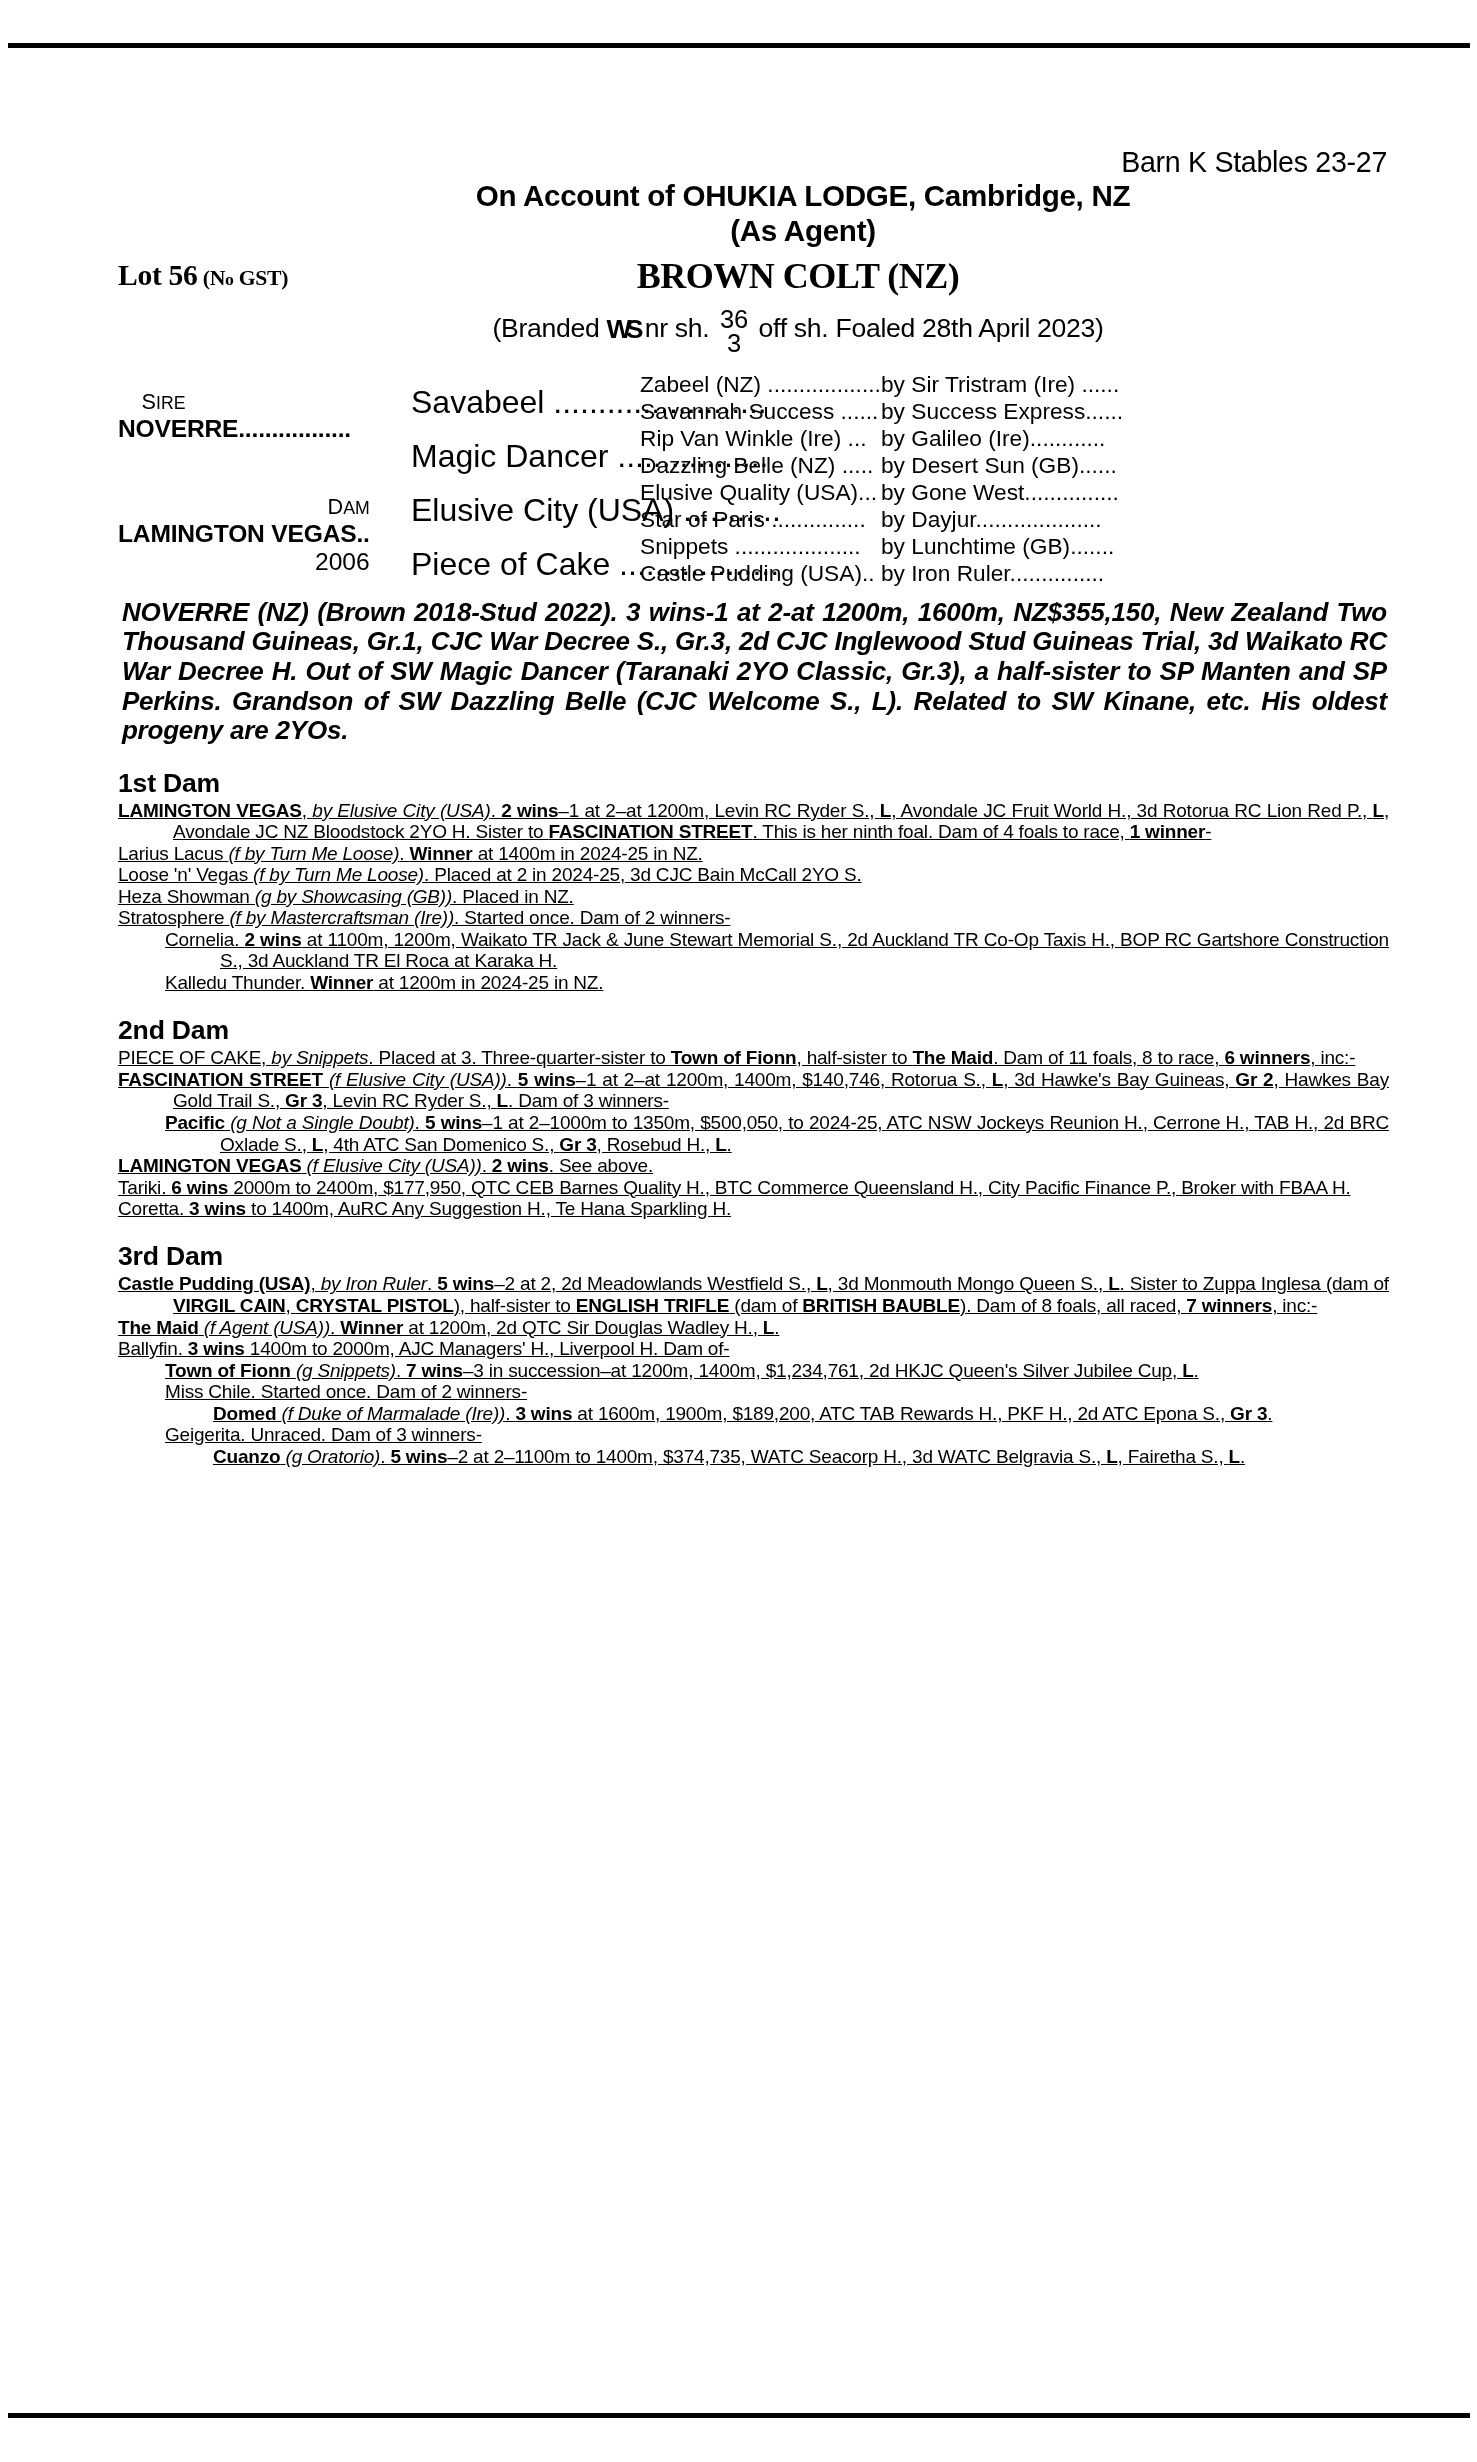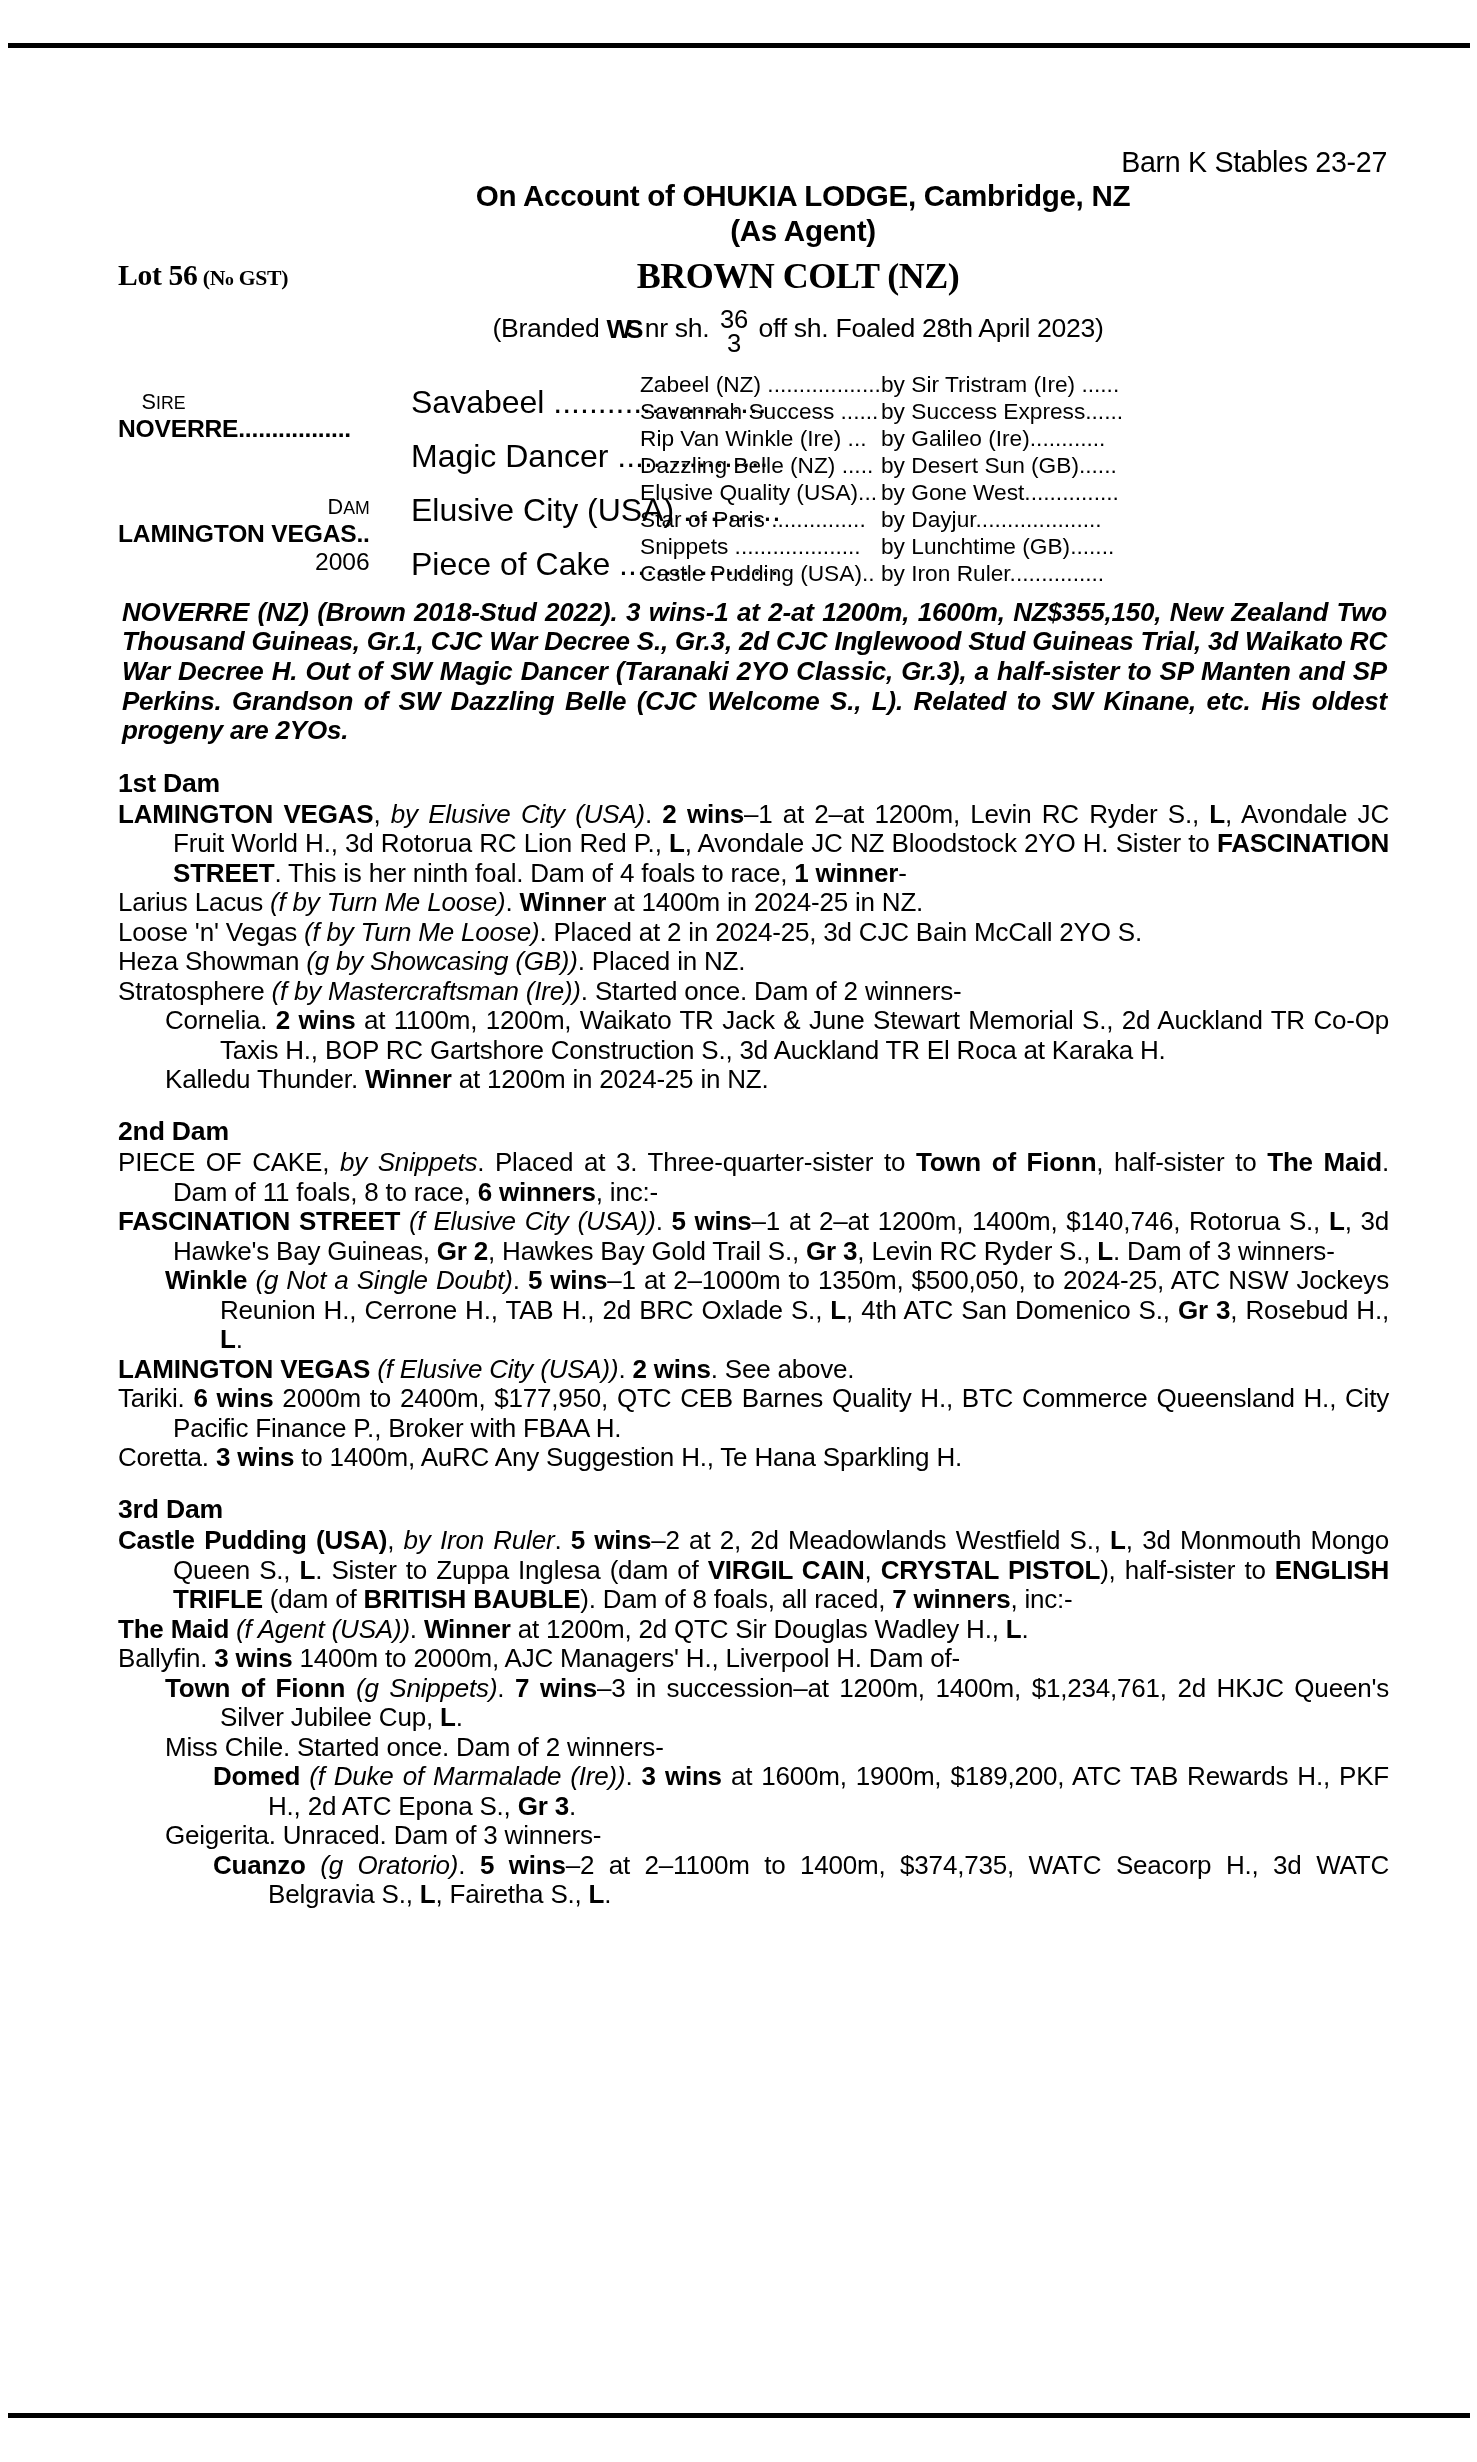--- a/index.html
+++ b/index.html
@@ -213,25 +213,26 @@
 
   
   .dam-head {
     font-weight: bold;
     font-size: 26.6px;
     margin-top: 21.7px;
     margin-bottom: 1px;
     letter-spacing: -0.2px;
   }
   .e {
-    font-size: 26px;
+    font-size: 19px;
     line-height: 1.135;
     text-align: justify;
     letter-spacing: -0.2px;
     text-indent: 0;
+    text-decoration: underline;
   }
   .e b { font-weight: bold; }
   .e i { font-style: italic; }
   
   .lvl0 { padding-left: 0px;   text-indent: 0; }
   .lvl0.hang { padding-left: 55px; text-indent: -55px; }
   .lvl1 { padding-left: 102px; text-indent: -55px; }
   .lvl2 { padding-left: 150px; text-indent: -55px; }
 </style>
 </head>
@@ -314,21 +315,21 @@
         <div class="e lvl0 hang"><b>LAMINGTON VEGAS</b>, <i>by Elusive City (USA)</i>. <b>2 wins</b>–1 at 2–at 1200m, Levin RC Ryder S., <b>L</b>, Avondale JC Fruit World H., 3d Rotorua RC Lion Red P., <b>L</b>, Avondale JC NZ Bloodstock 2YO H. Sister to <b>FASCINATION STREET</b>. This is her ninth foal. Dam of 4 foals to race, <b>1 winner</b>-</div>
         <div class="e lvl0 hang">Larius Lacus <i>(f by Turn Me Loose)</i>. <b>Winner</b> at 1400m in 2024-25 in NZ.</div>
         <div class="e lvl0 hang">Loose 'n' Vegas <i>(f by Turn Me Loose)</i>. Placed at 2 in 2024-25, 3d CJC Bain McCall 2YO S.</div>
         <div class="e lvl0 hang">Heza Showman <i>(g by Showcasing (GB))</i>. Placed in NZ.</div>
         <div class="e lvl0 hang">Stratosphere <i>(f by Mastercraftsman (Ire))</i>. Started once. Dam of 2 winners-</div>
         <div class="e lvl1">Cornelia. <b>2 wins</b> at 1100m, 1200m, Waikato TR Jack &amp; June Stewart Memorial S., 2d Auckland TR Co-Op Taxis H., BOP RC Gartshore Construction S., 3d Auckland TR El Roca at Karaka H.</div>
         <div class="e lvl1">Kalledu Thunder. <b>Winner</b> at 1200m in 2024-25 in NZ.</div>
         <div class="dam-head">2nd Dam</div>
         <div class="e lvl0 hang">PIECE OF CAKE, <i>by Snippets</i>. Placed at 3. Three-quarter-sister to <b>Town of Fionn</b>, half-sister to <b>The Maid</b>. Dam of 11 foals, 8 to race, <b>6 winners</b>, inc:-</div>
         <div class="e lvl0 hang"><b>FASCINATION STREET</b> <i>(f Elusive City (USA))</i>. <b>5 wins</b>–1 at 2–at 1200m, 1400m, $140,746, Rotorua S., <b>L</b>, 3d Hawke's Bay Guineas, <b>Gr 2</b>, Hawkes Bay Gold Trail S., <b>Gr 3</b>, Levin RC Ryder S., <b>L</b>. Dam of 3 winners-</div>
-        <div class="e lvl1"><b>Winkle</b> <i>(g Not a Single Doubt)</i>. <b>5 wins</b>–1 at 2–1000m to 1350m, $500,050, to 2024-25, ATC NSW Jockeys Reunion H., Cerrone H., TAB H., 2d BRC Oxlade S., <b>L</b>, 4th ATC San Domenico S., <b>Gr 3</b>, Rosebud H., <b>L</b>.</div>
+        <div class="e lvl1"><b>Pacific</b> <i>(g Not a Single Doubt)</i>. <b>5 wins</b>–1 at 2–1000m to 1350m, $500,050, to 2024-25, ATC NSW Jockeys Reunion H., Cerrone H., TAB H., 2d BRC Oxlade S., <b>L</b>, 4th ATC San Domenico S., <b>Gr 3</b>, Rosebud H., <b>L</b>.</div>
         <div class="e lvl0 hang"><b>LAMINGTON VEGAS</b> <i>(f Elusive City (USA))</i>. <b>2 wins</b>. See above.</div>
         <div class="e lvl0 hang">Tariki. <b>6 wins</b> 2000m to 2400m, $177,950, QTC CEB Barnes Quality H., BTC Commerce Queensland H., City Pacific Finance P., Broker with FBAA H.</div>
         <div class="e lvl0 hang">Coretta. <b>3 wins</b> to 1400m, AuRC Any Suggestion H., Te Hana Sparkling H.</div>
         <div class="dam-head">3rd Dam</div>
         <div class="e lvl0 hang"><b>Castle Pudding (USA)</b>, <i>by Iron Ruler</i>. <b>5 wins</b>–2 at 2, 2d Meadowlands Westfield S., <b>L</b>, 3d Monmouth Mongo Queen S., <b>L</b>. Sister to Zuppa Inglesa (dam of <b>VIRGIL CAIN</b>, <b>CRYSTAL PISTOL</b>), half-sister to <b>ENGLISH TRIFLE</b> (dam of <b>BRITISH BAUBLE</b>). Dam of 8 foals, all raced, <b>7 winners</b>, inc:-</div>
         <div class="e lvl0 hang"><b>The Maid</b> <i>(f Agent (USA))</i>. <b>Winner</b> at 1200m, 2d QTC Sir Douglas Wadley H., <b>L</b>.</div>
         <div class="e lvl0 hang">Ballyfin. <b>3 wins</b> 1400m to 2000m, AJC Managers' H., Liverpool H. Dam of-</div>
         <div class="e lvl1"><b>Town of Fionn</b> <i>(g Snippets)</i>. <b>7 wins</b>–3 in succession–at 1200m, 1400m, $1,234,761, 2d HKJC Queen's Silver Jubilee Cup, <b>L</b>.</div>
         <div class="e lvl1">Miss Chile. Started once. Dam of 2 winners-</div>
         <div class="e lvl2"><b>Domed</b> <i>(f Duke of Marmalade (Ire))</i>. <b>3 wins</b> at 1600m, 1900m, $189,200, ATC TAB Rewards H., PKF H., 2d ATC Epona S., <b>Gr 3</b>.</div>

